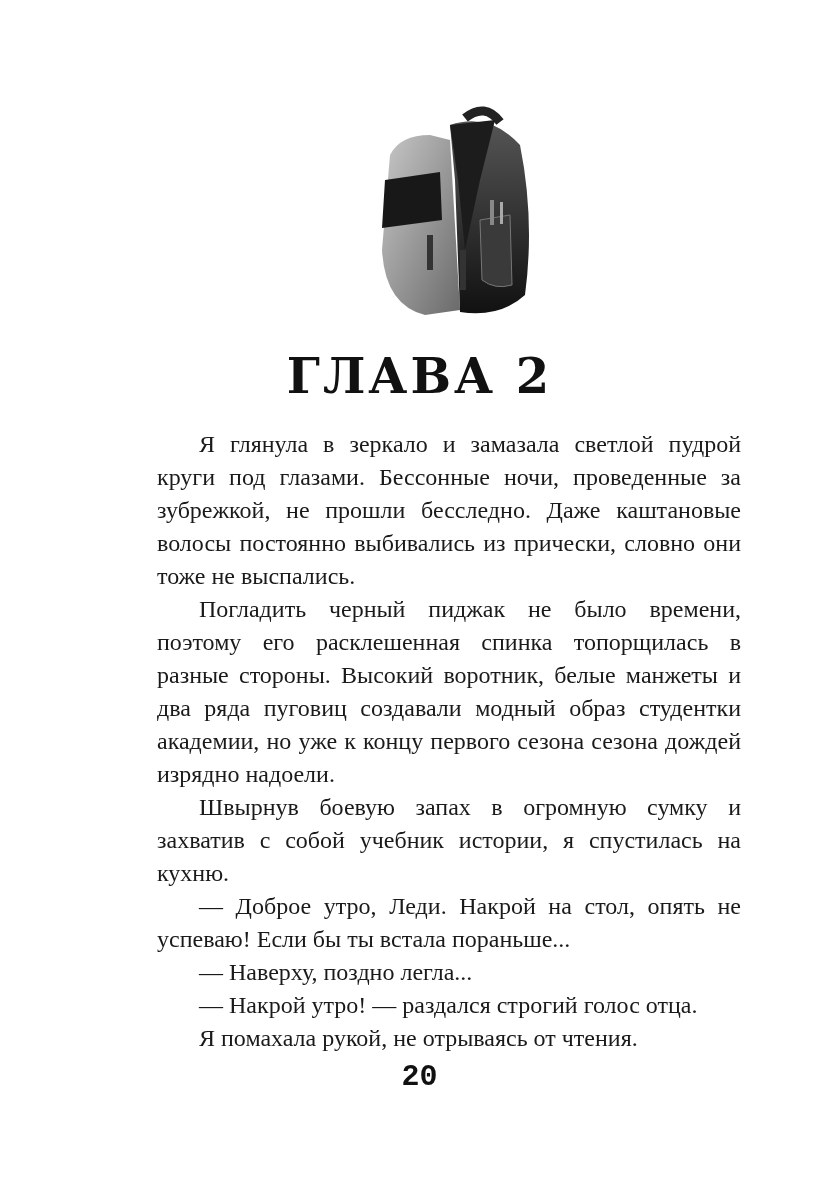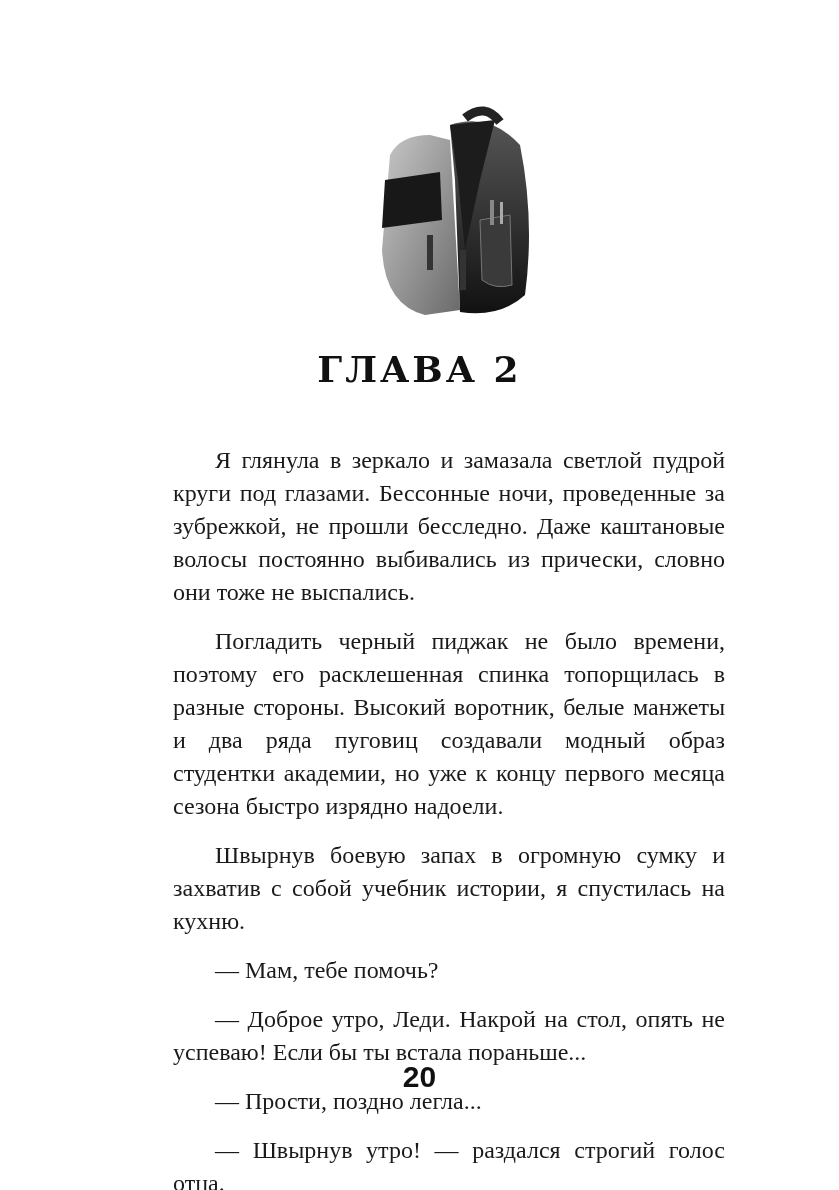--- a/index.html
+++ b/index.html
@@ -1,21 +1,21 @@
 <!DOCTYPE html>
 <html><head>
   <meta charset="utf-8">
   <style>
     html, body { margin: 0; padding: 0; background: #ffffff; }
     body { width: 839px; height: 1190px; position: relative; overflow: hidden; font-family: "Liberation Serif", serif; color: #1a1a1a; }
     .illustration { position: absolute; left: 370px; top: 100px; width: 170px; height: 225px; }
-    .chapter-title { position: absolute; left: 0; width: 839px; top: 348px; text-align: center; font-family: "DejaVu Serif", serif; font-weight: bold; font-size: 36px; letter-spacing: 3px; color: #111; }
+    .chapter-title { position: absolute; left: 0; width: 839px; top: 348px; text-align: center; font-family: "DejaVu Serif", serif; font-weight: bold; font-size: 48px; letter-spacing: 3px; color: #111; }
     .body-text { position: absolute; left: 157px; top: 428px; width: 584px; font-size: 24px; line-height: 33px; }
-    .body-text p { margin: 16px; text-align: justify; text-indent: 42px; }
-    .page-number { position: absolute; left: 0; width: 839px; top: 1060px; text-align: center; font-family: Liberation Sans, sans-serif; font-size: 30px; font-weight: bold; color: #111; }
+    .body-text p { margin: 0; text-align: justify; text-indent: 42px; }
+    .page-number { position: absolute; left: 0; width: 839px; top: 1060px; text-align: center; font-family: Liberation Mono, monospace; font-size: 30px; font-weight: bold; color: #111; }
   </style>
 </head>
 <body>
 
 <div class="illustration">
   <svg width="170" height="225" viewBox="0 0 170 225">
     <defs>
       <linearGradient id="lg1" x1="0" y1="0" x2="1" y2="1">
         <stop offset="0" stop-color="#c8c8c8"></stop>
         <stop offset="1" stop-color="#6a6a6a"></stop>
@@ -35,22 +35,21 @@
     <path d="M110 120 L140 115 L142 185 Q125 190 112 180 Z" fill="#3a3a3a" stroke="#777" stroke-width="1"></path>
     <rect x="120" y="100" width="4" height="25" fill="#888"></rect>
     <rect x="130" y="102" width="3" height="22" fill="#aaa"></rect>
   </svg>
 </div>
 
 <div class="chapter-title">ГЛАВА 2</div>
 
 <div class="body-text">
   <p>Я глянула в зеркало и замазала светлой пудрой круги под глазами. Бессонные ночи, проведенные за зубрежкой, не прошли бесследно. Даже каштановые волосы постоянно выбивались из прически, словно они тоже не выспались.</p>
-  <p>Погладить черный пиджак не было времени, поэтому его расклешенная спинка топорщилась в разные стороны. Высокий воротник, белые манжеты и два ряда пуговиц создавали модный образ студентки академии, но уже к концу первого месяца сезона быстро изрядно надоели.</p>
+  <p>Погладить черный пиджак не было времени, поэтому его расклешенная спинка топорщилась в разные стороны. Высокий воротник, белые манжеты и два ряда пуговиц создавали модный образ студентки академии, но уже к концу первого сезона сезона дождей изрядно надоели.</p>
   <p>Швырнув боевую запах в огромную сумку и захватив с собой учебник истории, я спустилась на кухню.</p>
-  <p>— Мам, тебе помочь?</p>
   <p>— Доброе утро, Леди. Накрой на стол, опять не успеваю! Если бы ты встала пораньше...</p>
-  <p>— Прости, поздно легла...</p>
-  <p>— Швырнув утро! — раздался строгий голос отца.</p>
+  <p>— Наверху, поздно легла...</p>
+  <p>— Накрой утро! — раздался строгий голос отца.</p>
   <p>Я помахала рукой, не отрываясь от чтения.</p>
 </div>
 
 <div class="page-number">20</div>
 
 </body></html>

